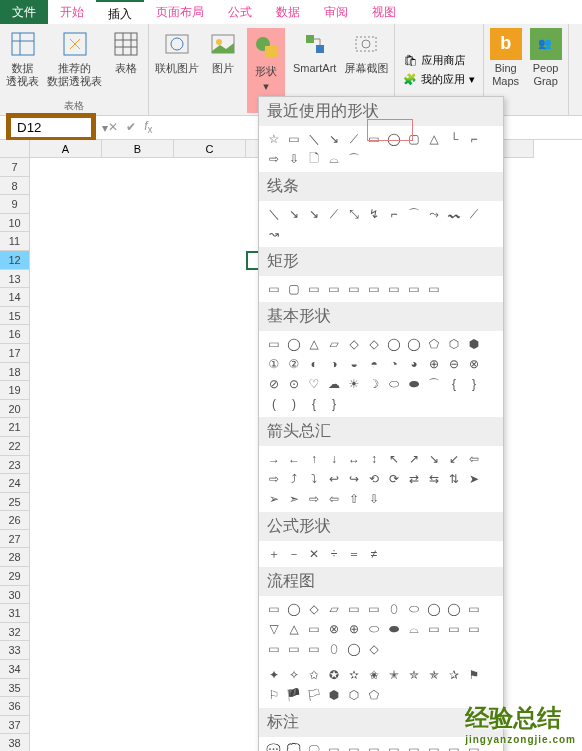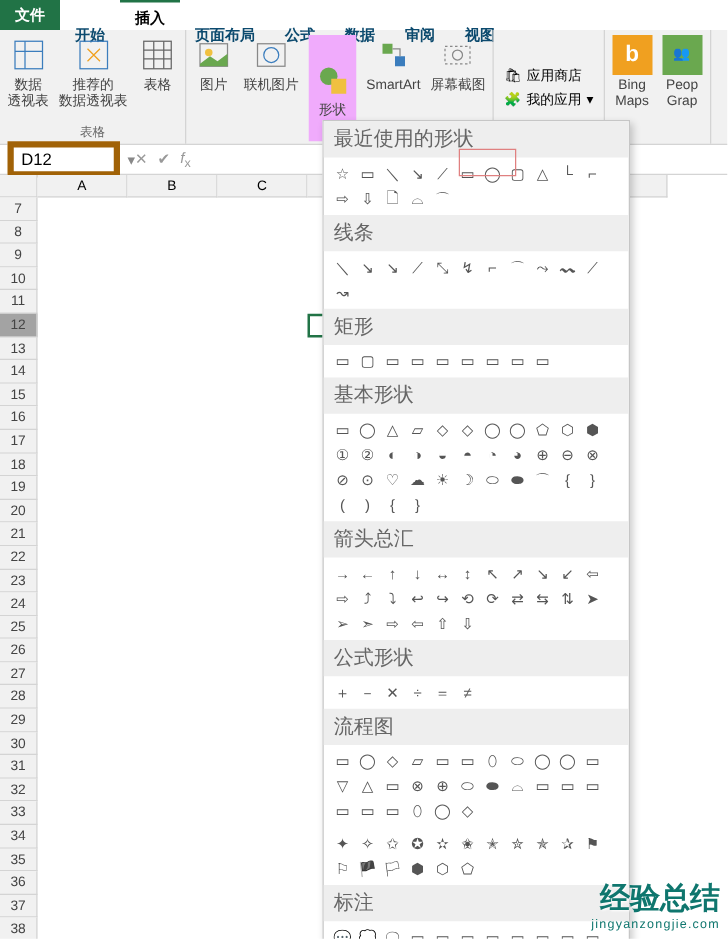--- a/index.html
+++ b/index.html
@@ -1,54 +1,54 @@
 <!DOCTYPE html>
 <html><head>
 <meta charset="utf-8">
 <style>
 * { margin: 0; padding: 0; box-sizing: border-box; font-family: "Microsoft YaHei", Arial, sans-serif; }
 body { background: #fff; width: 582px; height: 751px; overflow: hidden; position: relative; }
 
-.tabbar { display: flex; height: 24px; font-size: 12px; font-weight: bold; }
+.tabbar { display: flex; height: 24px; font-size: 12px; }
 .tab { padding: 4px 12px; cursor: pointer; }
 .tab.file { background: #217346; color: #fff; }
 .tab.active { background: #fff; color: #000000; border-top: 2px solid #217346; }
-.tab.normal { color: #0c4a6e; margin-top: 16px; }
+.tab.normal { color: #ec4899; }
 
 .ribbon { display: flex; background: #f1f1f1; border-bottom: 1px solid #d4d4d4; height: 92px; }
 .rgroup { display: flex; flex-direction: column; align-items: center; border-right: 1px solid #d4d4d4; padding: 4px 6px 2px; font-size: 11px; }
 .rgroup .items { display: flex; gap: 8px; flex: 1; }
 .ritem { display: flex; flex-direction: column; align-items: center; gap: 2px; cursor: pointer; font-size: 11px; color: #444; text-align: center; line-height: 1.2; }
 .ritem .ico { width: 32px; height: 32px; display: flex; align-items: center; justify-content: center; }
-.ritem.active { background: #f0abfc; padding: 3px; justify-content: flex-end; }
+.ritem.active { background: #fca5a5; padding: 3px; }
 .glabel { font-size: 10px; color: #666; margin-top: 2px; }
 .rgroup.vstack { flex-direction: column; align-items: flex-start; justify-content: center; gap: 4px; }
 .sideitem { display: flex; align-items: center; gap: 4px; font-size: 11px; cursor: pointer; }
 
 .namebox-row { display: flex; align-items: center; height: 24px; border-bottom: 1px solid #d4d4d4; font-size: 12px; }
 .namebox { width: 90px; padding: 2px 6px; border: 5px solid #a16207; margin: 17px 6px; }
 .fxbar { display: flex; align-items: center; gap: 8px; color: #999; }
 
 .grid { display: flex; height: 610px; }
 .rowhdrs { width: 30px; }
 .rowhdr { height: 18.6px; border-bottom: 1px solid #d4d4d4; border-right: 1px solid #d4d4d4; text-align: center; font-size: 11px; color: #444; background: #f1f1f1; line-height: 18.6px; }
-.rowhdr.sel { background: #a3a3a3; }
+.rowhdr.sel { background: #7dd3fc; }
 .colhdrs { display: flex; height: 18px; }
 .colhdr { width: 72px; border-right: 1px solid #d4d4d4; border-bottom: 1px solid #d4d4d4; text-align: center; font-size: 11px; background: #f1f1f1; line-height: 18px; }
 .cells { position: relative; flex: 1; }
 .cell-sel { position: absolute; border: 2px solid #217346; width: 72px; height: 18.6px; }
 
 .shapes-panel { position: absolute; left: 258px; top: 96px; width: 246px; background: #fff; border: 1px solid #c6c6c6; box-shadow: 2px 2px 6px rgba(0,0,0,0.2); font-size: 12px; }
 .shapes-cat { padding: 4px 8px; background: #eee; color: #666; font-size: 16px; }
 .shapes-icons { display: flex; flex-wrap: wrap; padding: 4px 6px; gap: 2px; }
 .shp { width: 18px; height: 18px; display: flex; align-items: center; justify-content: center; cursor: pointer; color: #555; }
 .hlbox { position: absolute; border: 1px solid #e08080; }
 
-.watermark { position: absolute; right: 6px; bottom: 6px; font-size: 24px; font-weight: bold; color: #0f766e; text-shadow: 1px 1px 2px #fff; text-align: right; }
-.watermark .sub { font-size: 10px; font-weight: normal; letter-spacing: 1px; }
+.watermark { position: absolute; right: 6px; bottom: 6px; font-size: 24px; font-weight: bold; color: #4d7c0f; text-shadow: 1px 1px 2px #fff; text-align: left; }
+.watermark .sub { font-size: 10px; font-weight: bold; letter-spacing: 1px; }
 </style>
 </head>
 <body>
 
 <div class="tabbar">
   <div class="tab file">文件</div>
   <div class="tab normal">开始</div>
   <div class="tab active">插入</div>
   <div class="tab normal">页面布局</div>
   <div class="tab normal">公式</div>
@@ -96,34 +96,34 @@
     </div>
     <div class="glabel">表格</div>
   </div>
 
   <div class="rgroup">
     <div class="items">
       <div class="ritem">
           <div class="ico">
             <svg width="26" height="26">
               <rect x="2" y="4" width="22" height="18" fill="none" stroke="#888"></rect>
+              <circle cx="13" cy="13" r="6" fill="none" stroke="#3b7dbd"></circle>
+            </svg>
+          </div>
+          <span>联机图片</span>
+        </div>
+      <div class="ritem">
+          <div class="ico">
+            <svg width="26" height="26">
+              <rect x="2" y="4" width="22" height="18" fill="none" stroke="#888"></rect>
               <circle cx="9" cy="11" r="3" fill="#f0c040"></circle>
               <path d="M2 20l8-6 6 4 8-6v10H2z" fill="#6aa84f"></path>
             </svg>
           </div>
           <span>图片</span>
-        </div>
-      <div class="ritem">
-          <div class="ico">
-            <svg width="26" height="26">
-              <rect x="2" y="4" width="22" height="18" fill="none" stroke="#888"></rect>
-              <circle cx="13" cy="13" r="6" fill="none" stroke="#3b7dbd"></circle>
-            </svg>
-          </div>
-          <span>联机图片</span>
         </div>
       <div class="ritem active">
           <div class="ico">
             <svg width="26" height="26">
               <circle cx="10" cy="10" r="7" fill="#6aa84f"></circle>
               <rect x="12" y="12" width="12" height="12" fill="#f0c040"></rect>
             </svg>
           </div>
           <span>形状</span>
           <span>▾</span>

